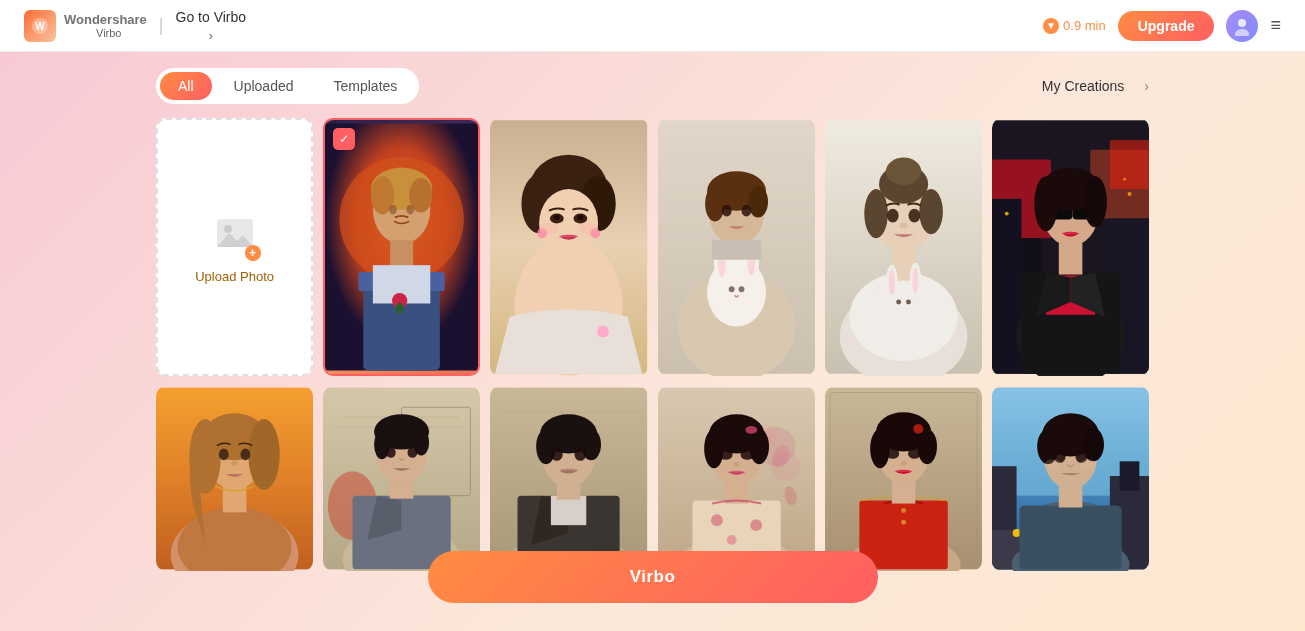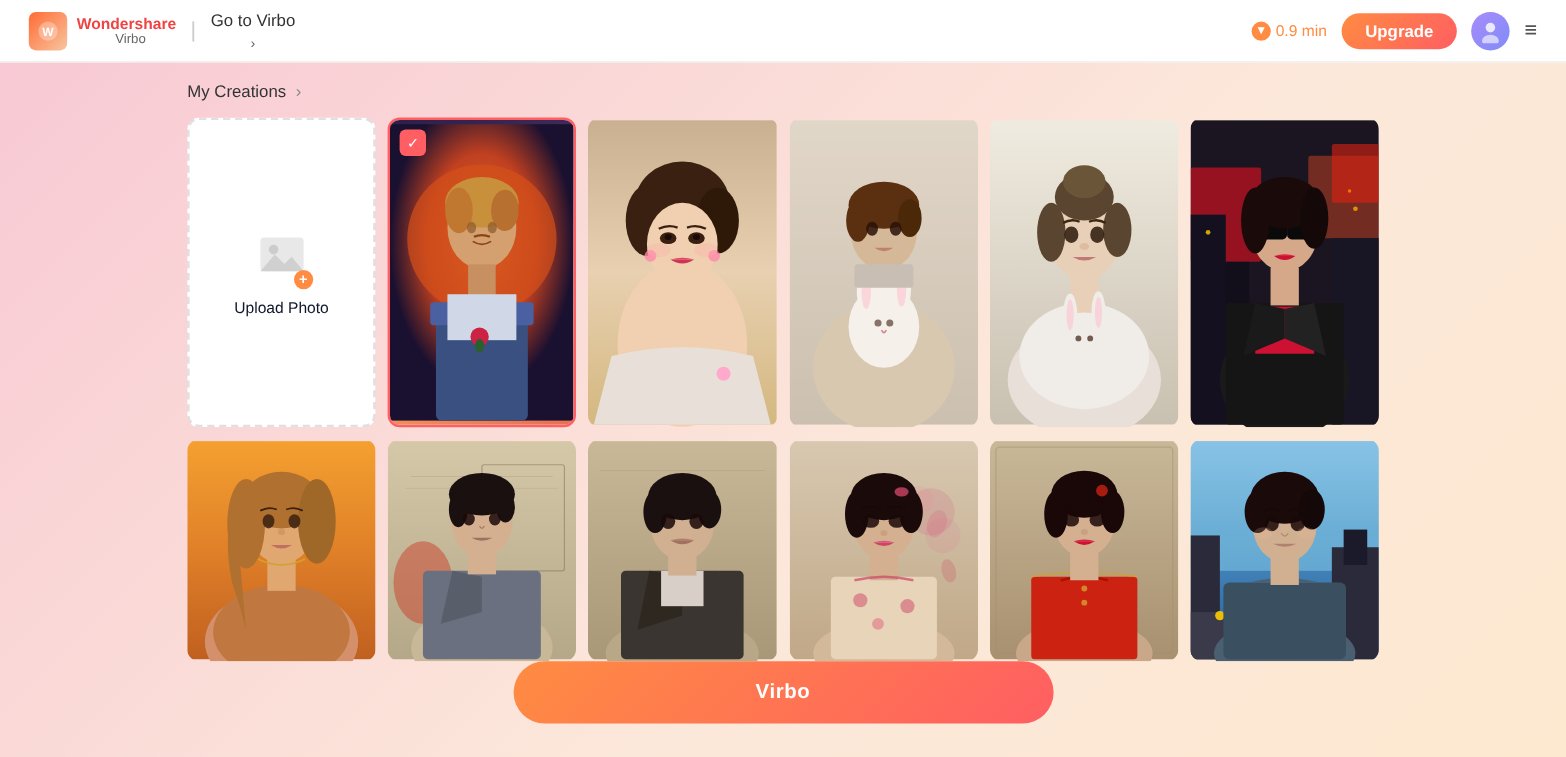--- a/index.html
+++ b/index.html
@@ -143,21 +143,21 @@
       color: #555;
     }
     .filter-tab.active {
       background: linear-gradient(135deg, #ff8c42, #ff5e62);
       color: white;
       font-weight: 500;
     }
     .my-creations {
       display: flex;
       align-items: flex-start;
-      gap: 8px;
+      gap: 20px;
       font-size: 14px;
       color: #333;
       cursor: pointer;
     }
     .my-creations-arrow {
       color: #888;
     }
 
     .photo-card {
       border-radius: 10px;
@@ -199,21 +199,21 @@
       width: 16px;
       height: 16px;
       font-size: 12px;
       display: flex;
       align-items: center;
       justify-content: center;
       font-weight: bold;
     }
     .upload-label {
       font-size: 13px;
-      color: #0f172a;
+      color: #a16207;
     }
 
     
     .photo-card.selected {
       border: 2px solid #ff5e62;
     }
     .selected-check {
       position: absolute;
       top: 8px;
       left: 8px;
@@ -296,21 +296,21 @@
 <div class="header">
   <div class="header-left">
     <div class="logo">
       <div class="logo-icon">
         <svg width="20" height="20" viewBox="0 0 20 20">
           <circle cx="10" cy="10" r="8" fill="white" opacity="0.3"></circle>
           <text x="10" y="14" text-anchor="middle" fill="white" font-size="10" font-weight="bold">W</text>
         </svg>
       </div>
       <div>
-        <div style="font-size:13px;font-weight:600;color:#ef4444;text-align:center;">Wondershare</div>
+        <div style="font-size:13px;font-weight:600;color:#737373;text-align:center;">Wondershare</div>
         <div style="font-size:11px;color:#666;margin-left:32px;">Virbo</div>
       </div>
     </div>
     <span class="divider">|</span>
     <a class="goto-virbo">
       <span>Go to Virbo</span>
       <span class="goto-arrow">›</span>
     </a>
   </div>
 
@@ -326,20 +326,25 @@
         <ellipse cx="10" cy="18" rx="7" ry="5" fill="white" opacity="0.6"></ellipse>
       </svg>
     </div>
     <div class="menu-icon">≡</div>
   </div>
 </div>
 
 <div class="main">
 
   <div class="filter-row">
+    <div class="filter-tabs">
+      <button class="filter-tab active">All</button>
+      <button class="filter-tab">Uploaded</button>
+      <button class="filter-tab">Templates</button>
+    </div>
     <div class="my-creations">
       <span>My Creations</span>
       <span class="my-creations-arrow">›</span>
     </div>
   </div>
 
   <div class="grid-row">
 
     <div class="upload-card">
       <div class="upload-icon">

